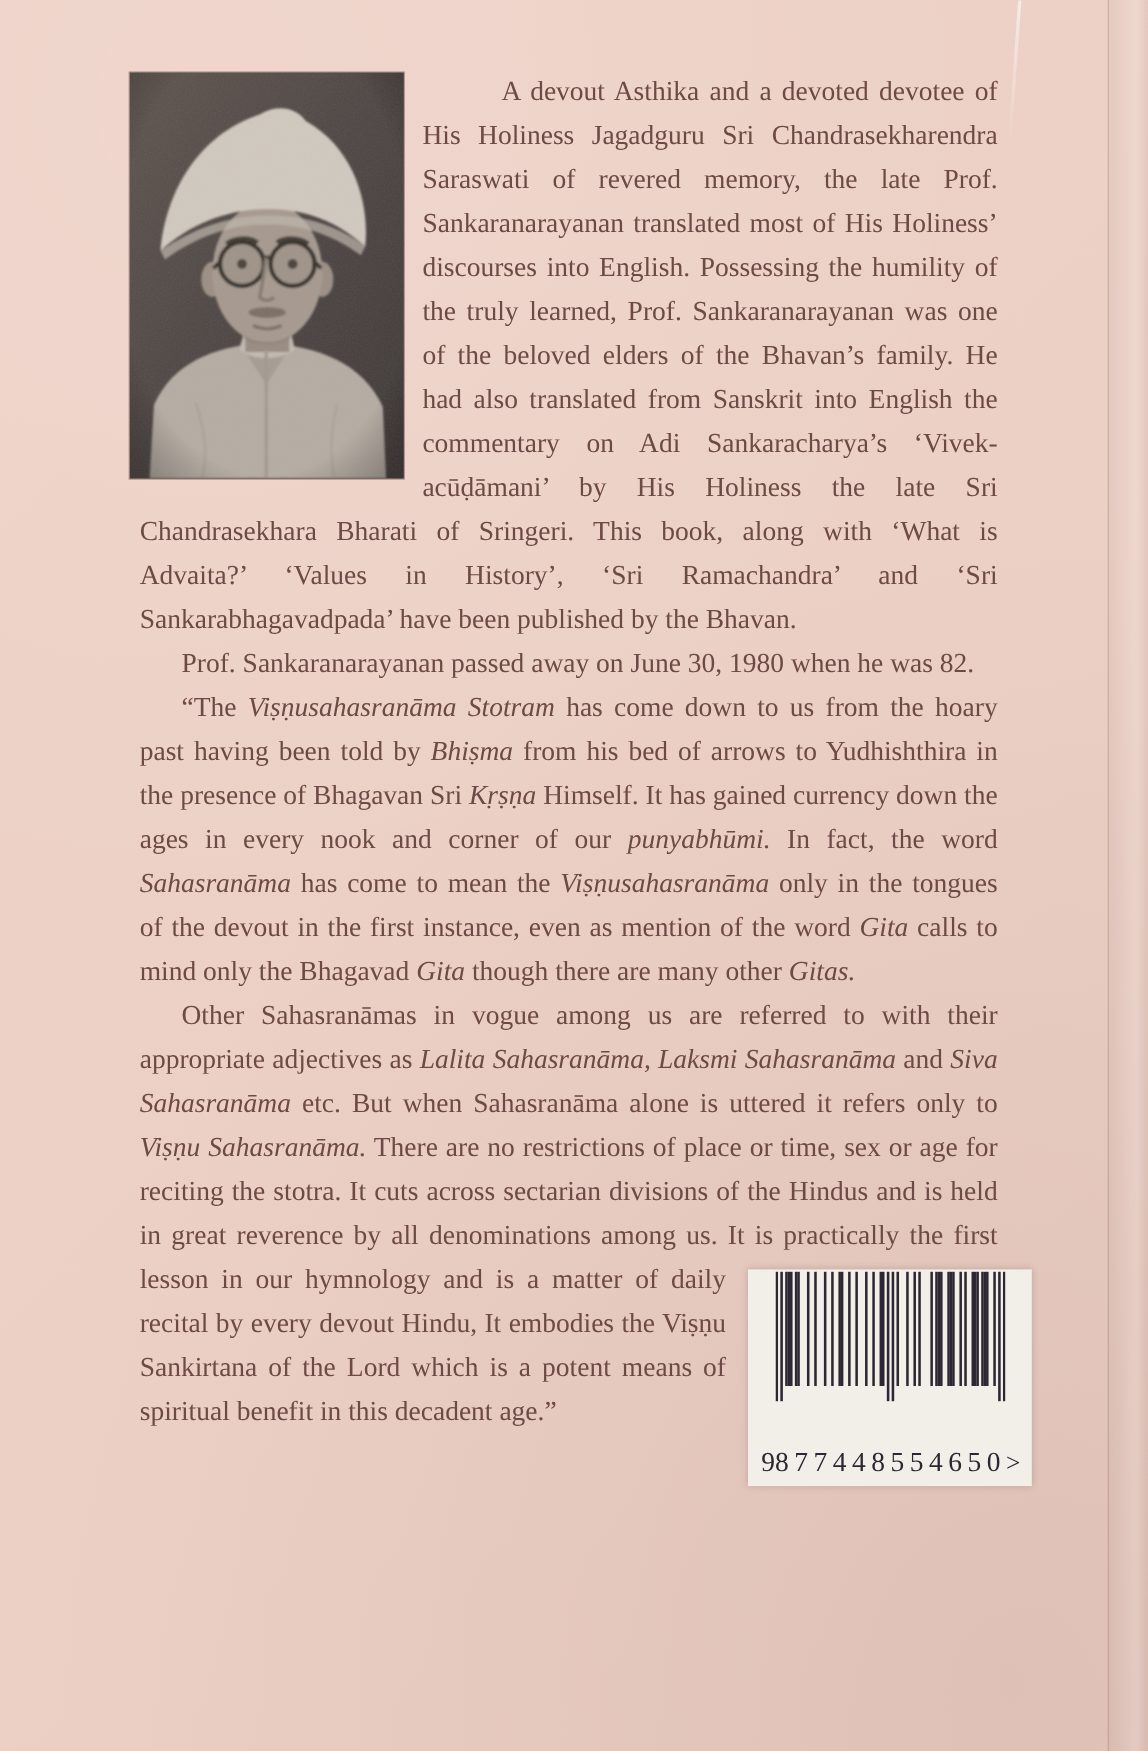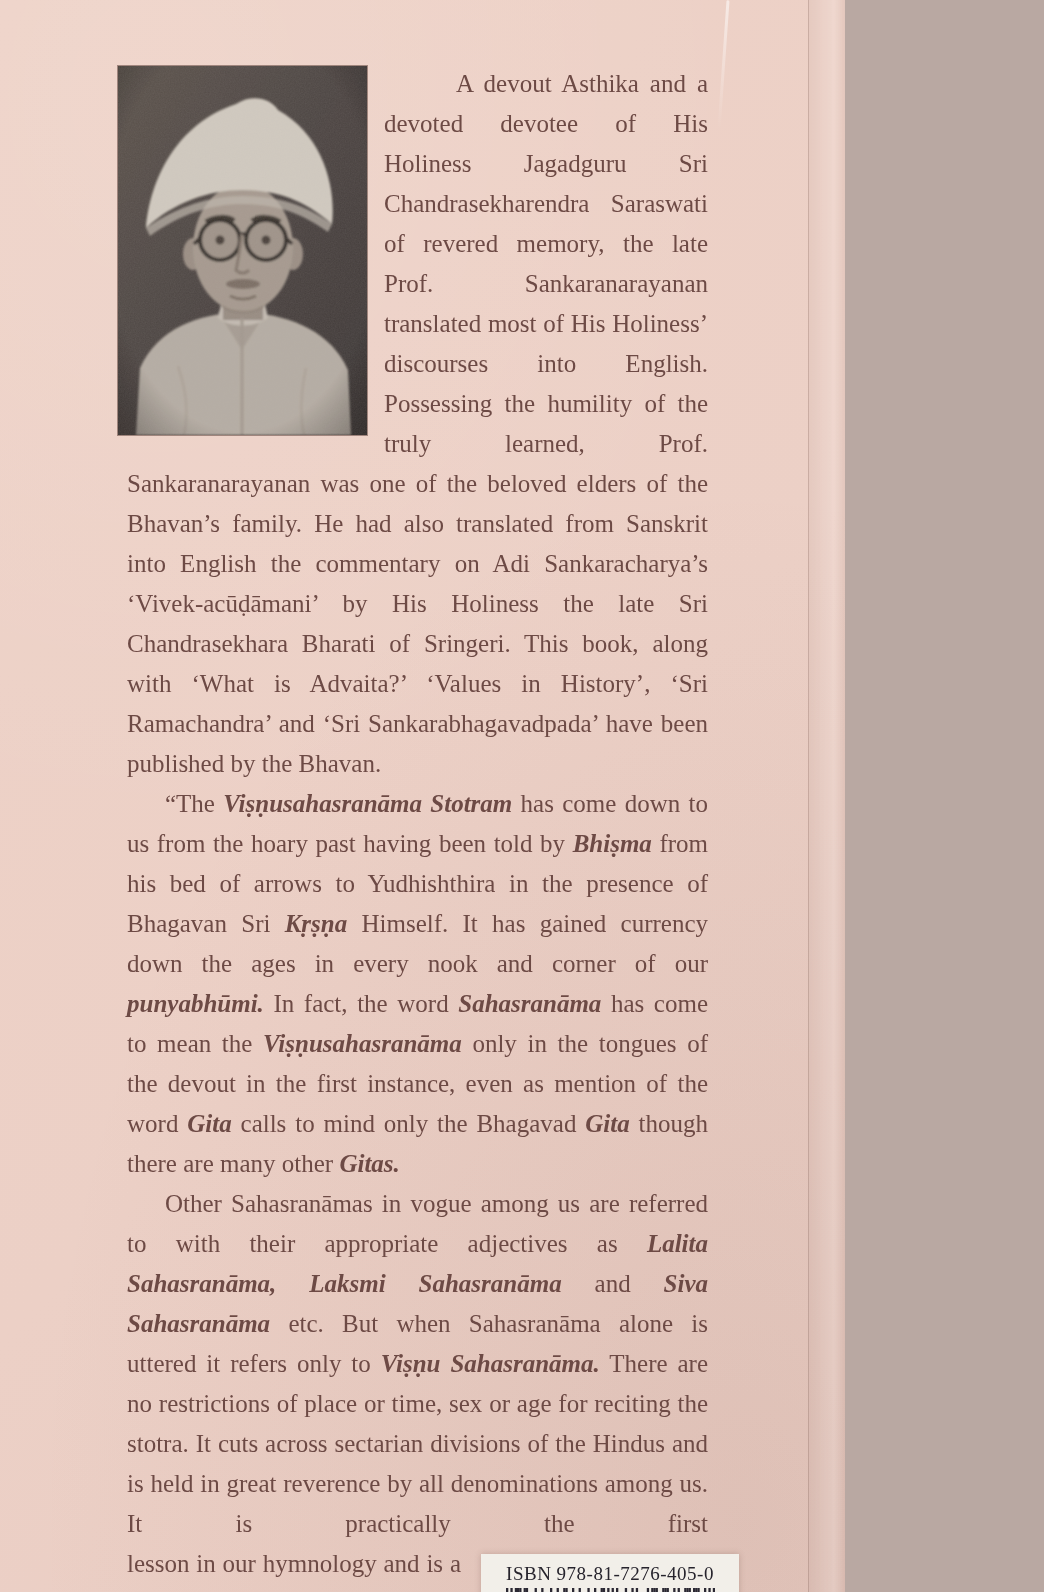--- a/index.html
+++ b/index.html
@@ -1,17 +1,17 @@
 <!DOCTYPE html>
 <html><head>
 <meta charset="utf-8">
 <style>
   html,body { margin:0; padding:0; background:#b9a8a2; }
   .cover {
-    position:relative; width:845px; height:1592px; overflow:hidden;
+    position:relative; width:1044px; height:1592px; overflow:hidden;
     background:
       radial-gradient(120% 80% at 18% 6%, rgba(255,255,255,0.10), rgba(255,255,255,0) 60%),
       radial-gradient(140% 110% at 88% 96%, rgba(122,82,72,0.10), rgba(122,82,72,0) 60%),
       linear-gradient(135deg, #eed2c7 0%, #ecd0c6 55%, #e9ccc2 100%);
     font-family:"Liberation Serif","DejaVu Serif",serif;
   }
   .book-edge {
     position:absolute; top:0; right:0; width:36px; height:100%;
     border-left:1px solid rgba(110,76,70,0.22);
     background:linear-gradient(90deg, rgba(90,60,55,0.05), rgba(255,255,255,0.14) 70%, rgba(120,85,78,0.08));
@@ -30,21 +30,21 @@
   .photo {
     float:left; width:249px; height:369px; margin:2px 17px 19px -9px;
     outline:1px solid rgba(96,70,62,0.55);
     background:#45403c;
   }
   .photo svg { display:block; }
   p.para { margin:0; }
   p.p1 { text-indent:72px; }
   p.ind { text-indent:38px; }
   p.justlast { text-align-last:justify; }
-  .it { font-style:italic;font-weight:bold; }
+  .it { font-style:italic; }
   .wrap-block { position:relative; }
   .barcode-box {
     float:right; width:258px; height:197px; margin:10px -31px 0 20px;
     background:#f2efe9; box-shadow:0 0 6px rgba(90,60,50,0.25);
     position:relative; text-align:center;
   }
   .isbn-label {
     padding-top:8px; font-size:19px; line-height:24px; color:#26232c;
     letter-spacing:0.5px; text-align:center; white-space:nowrap;
   }
@@ -115,26 +115,26 @@
           <path d="M112,230 C120,234 130,234 138,230" stroke="#7a6e64" stroke-width="3" fill="none"></path>
           <path d="M104,240 C114,248 136,248 146,240" stroke="#8d8177" stroke-width="2.5" opacity="0.7" fill="none"></path>
         </g>
         <rect width="249" height="369" fill="url(#vig)"></rect>
         <rect width="249" height="369" fill="#8a6c5f" opacity="0.07"></rect>
         <rect width="249" height="369" filter="url(#grain)" opacity="0.45"></rect>
       </svg>
     </div>
 
     <p class="para p1"><span>A devout Asthika and a devoted devotee of His Holiness Jagadguru Sri Chandrasekharendra Saraswati of revered memory, the late Prof. Sankaranarayanan translated most of His Holiness’ discourses into English. Possessing the humility of the truly learned, Prof. Sankaranarayanan was one of the beloved elders of the Bhavan’s family. He had also translated from Sanskrit into English the commentary on Adi Sankaracharya’s ‘Vivek-acūḍāmani’ by His Holiness the late Sri Chandrasekhara Bharati of Sringeri. This book, along with ‘What is Advaita?’ ‘Values in History’, ‘Sri Ramachandra’ and ‘Sri Sankarabhagavadpada’ have been published by the Bhavan.</span></p>
+    <p class="para ind"><span>Prof. Sankaranarayanan passed away on June 30, 1980 when he was 82.</span></p>
     <p class="para ind"><span>“The </span><span class="it">Viṣṇusahasranāma Stotram</span><span> has come down to us from the hoary past having been told by </span><span class="it">Bhiṣma</span><span> from his bed of arrows to Yudhishthira in the presence of Bhagavan Sri </span><span class="it">Kṛṣṇa</span><span> Himself. It has gained currency down the ages in every nook and corner of our </span><span class="it">punyabhūmi.</span><span> In fact, the word </span><span class="it">Sahasranāma</span><span> has come to mean the </span><span class="it">Viṣṇusahasranāma</span><span> only in the tongues of the devout in the first instance, even as mention of the word </span><span class="it">Gita</span><span> calls to mind only the Bhagavad </span><span class="it">Gita</span><span> though there are many other </span><span class="it">Gitas.</span></p>
     <p class="para ind justlast"><span>Other Sahasranāmas in vogue among us are referred to with their appropriate adjectives as </span><span class="it">Lalita Sahasranāma, Laksmi Sahasranāma</span><span> and </span><span class="it">Siva Sahasranāma</span><span> etc. But when Sahasranāma alone is uttered it refers only to </span><span class="it">Viṣṇu Sahasranāma.</span><span> There are no restrictions of place or time, sex or age for reciting the stotra. It cuts across sectarian divisions of the Hindus and is held in great reverence by all denominations among us. It is practically the first</span></p>
 
     <div class="wrap-block">
       <div class="barcode-box">
-        <div class="isbn-label">ISBN 978-81-7276-405-0</div>
         <div class="bars-wrap"><svg width="209" height="118">
               <rect x="0.00" y="0" width="2.30" height="118" fill="#2b2833"></rect>
               <rect x="4.40" y="0" width="2.30" height="118" fill="#2b2833"></rect>
               <rect x="8.80" y="0" width="2.30" height="104" fill="#2b2833"></rect>
               <rect x="11.00" y="0" width="2.30" height="104" fill="#2b2833"></rect>
               <rect x="13.20" y="0" width="2.30" height="104" fill="#2b2833"></rect>
               <rect x="17.60" y="0" width="2.30" height="104" fill="#2b2833"></rect>
               <rect x="19.80" y="0" width="2.30" height="104" fill="#2b2833"></rect>
               <rect x="28.60" y="0" width="2.30" height="104" fill="#2b2833"></rect>
               <rect x="35.20" y="0" width="2.30" height="104" fill="#2b2833"></rect>
@@ -173,17 +173,17 @@
               <rect x="202.40" y="0" width="2.30" height="118" fill="#2b2833"></rect>
               <rect x="206.80" y="0" width="2.30" height="118" fill="#2b2833"></rect>
             </svg></div>
         <div class="barcode-digits">
           <span>9</span>
           <span class="grp">877448</span>
           <span class="grp">554650</span>
           <span class="arrow">&gt;</span>
         </div>
       </div>
-      <p class="para"><span>lesson in our hymnology and is a matter of daily recital by every devout Hindu, It embodies the Nāma Sankirtana of the Lord first is a potent means of spiritual benefit in this decadent age.”</span></p>
+      <p class="para"><span>lesson in our hymnology and is a matter of daily recital by every devout Hindu, It embodies the Viṣṇu Sankirtana of the Lord which is a potent means of spiritual benefit in this decadent age.”</span></p>
     </div>
 
   </div>
 </div>
 
 </body></html>

